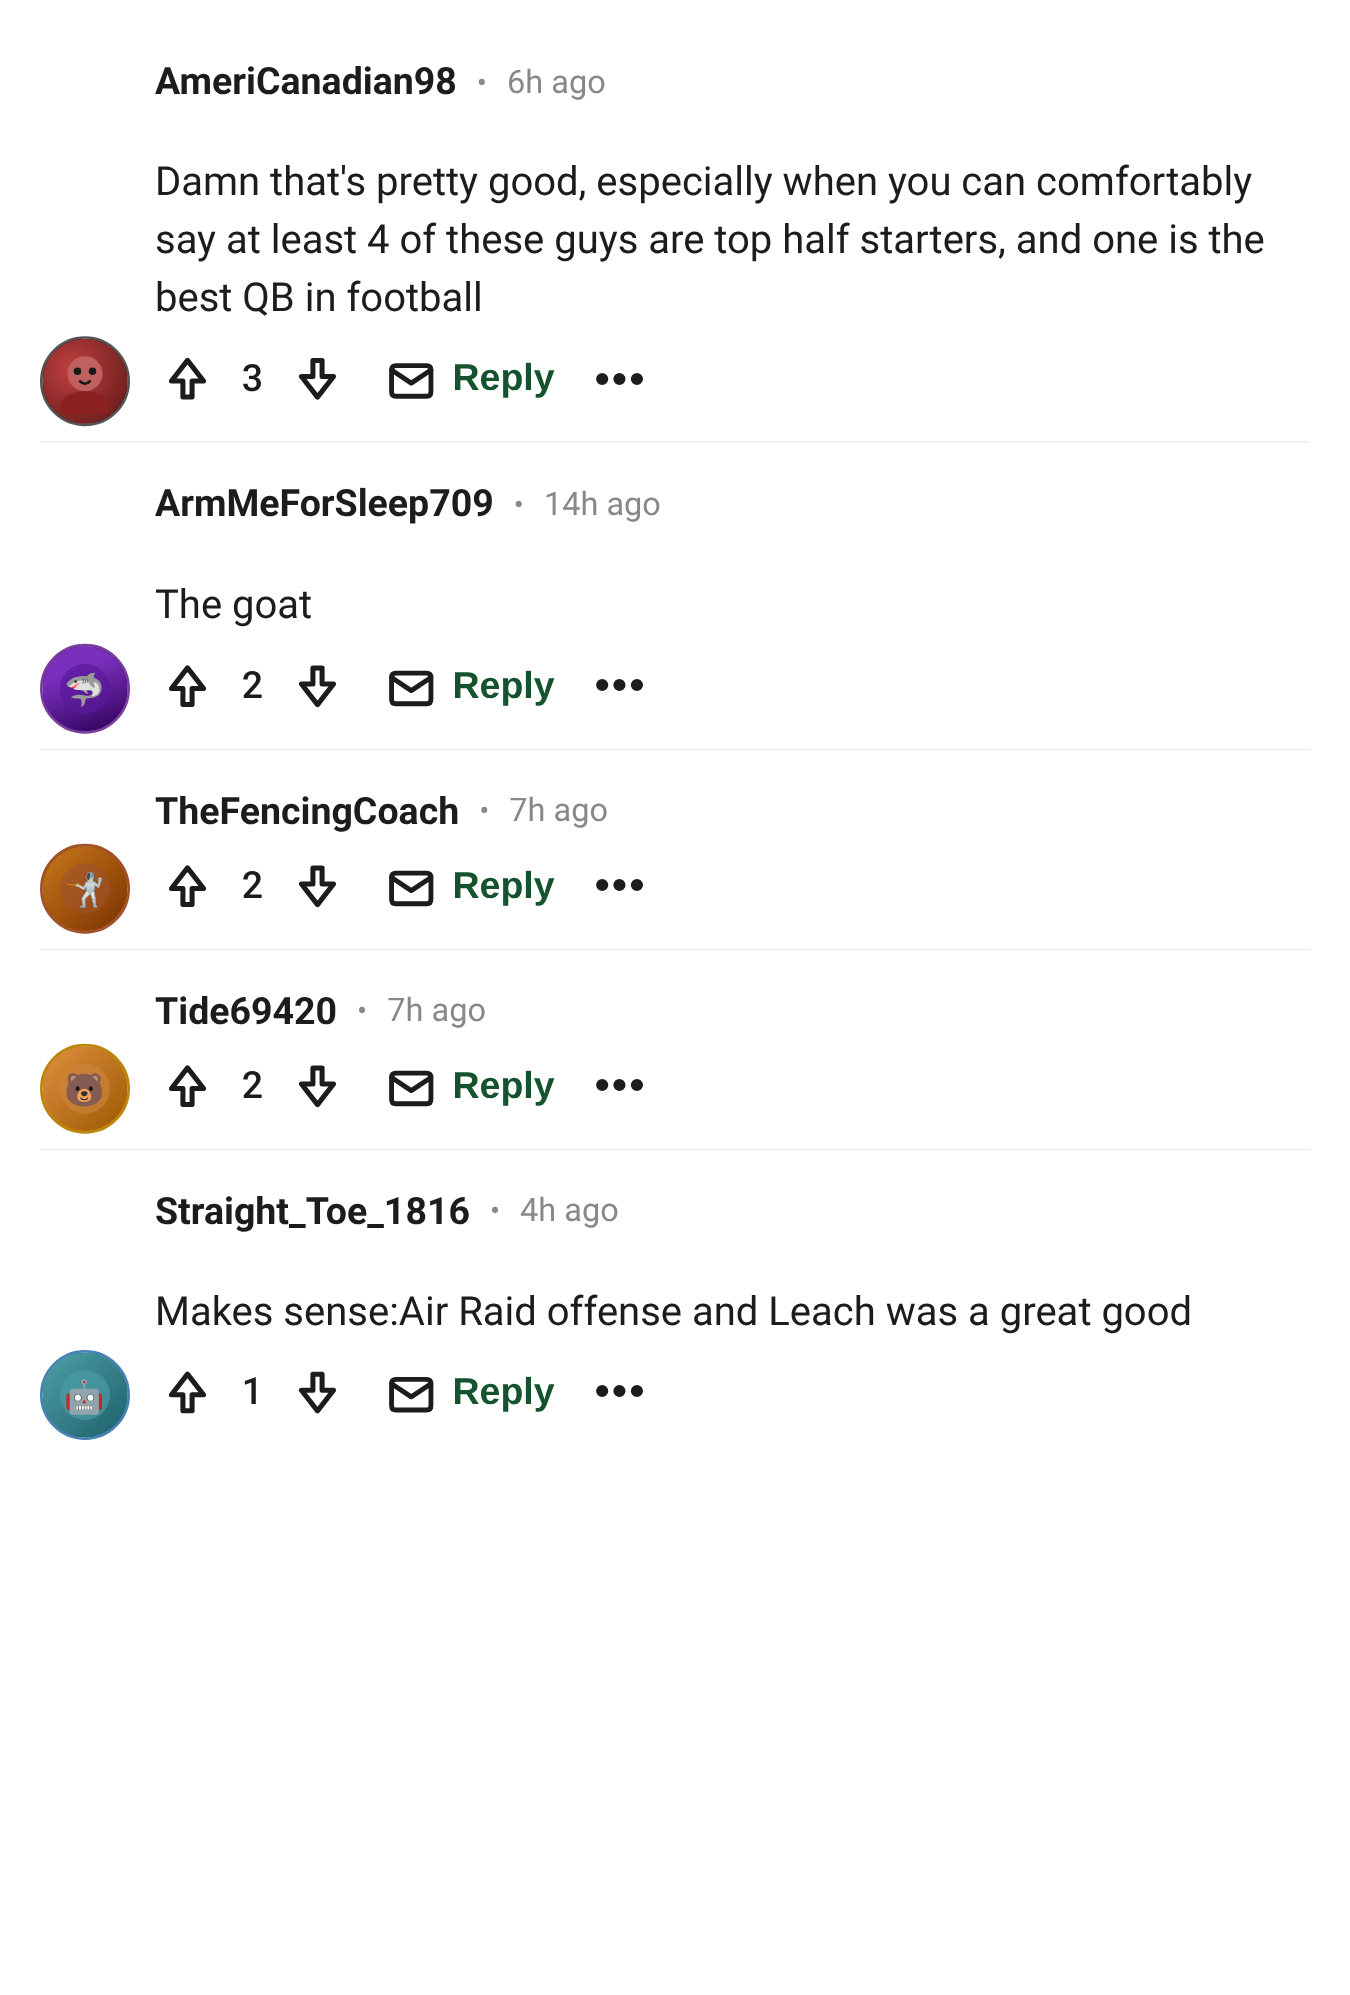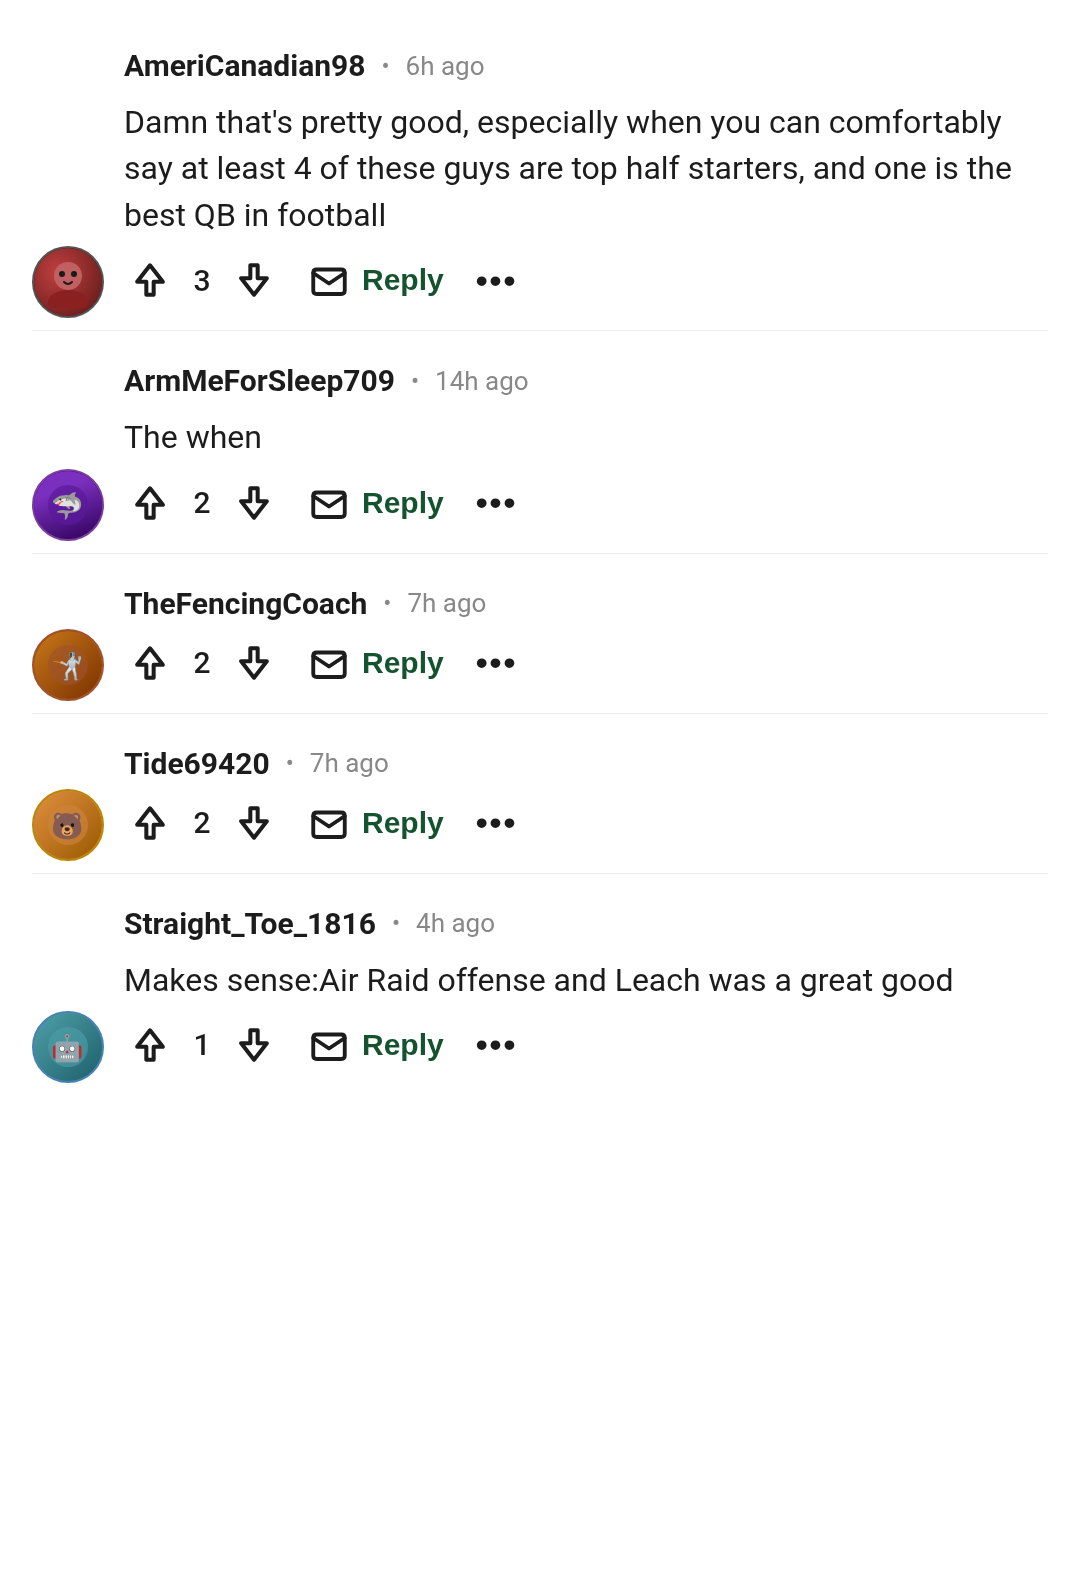--- a/index.html
+++ b/index.html
@@ -78,20 +78,21 @@
       font-size: 24px;
     }
     .timestamp {
       font-size: 26px;
       color: #888;
     }
     .comment-text {
       font-size: 32px;
       line-height: 1.45;
       color: #1c1c1c;
+      margin-top: 23px;
     }
     .comment-actions {
       display: flex;
       align-items: center;
       gap: 28px;
       padding-bottom: 12px;
     }
     .vote-group {
       display: flex;
       align-items: center;
@@ -264,21 +265,21 @@
           <text x="26" y="36" text-anchor="middle" font-size="26" fill="#ffffff">🦈</text>
         </svg>
       </div>
     </div>
     <div class="comment-body">
       <div class="comment-header">
         <span class="username">ArmMeForSleep709</span>
         <span class="dot">•</span>
         <span class="timestamp">14h ago</span>
       </div>
-      <div class="comment-text">The when</div>
+      <div class="comment-text">The goat</div>
       <div class="comment-actions">
         <div class="vote-group">
           <button class="icon-btn">
             <svg viewBox="0 0 24 24" fill="none" stroke="currentColor" stroke-width="2.2" stroke-linecap="round" stroke-linejoin="round">
               <path d="M12 4 L19 13 H14 V20 H10 V13 H5 Z"></path>
             </svg>
           </button>
           <span class="vote-count">2</span>
           <button class="icon-btn">
             <svg viewBox="0 0 24 24" fill="none" stroke="currentColor" stroke-width="2.2" stroke-linecap="round" stroke-linejoin="round">

